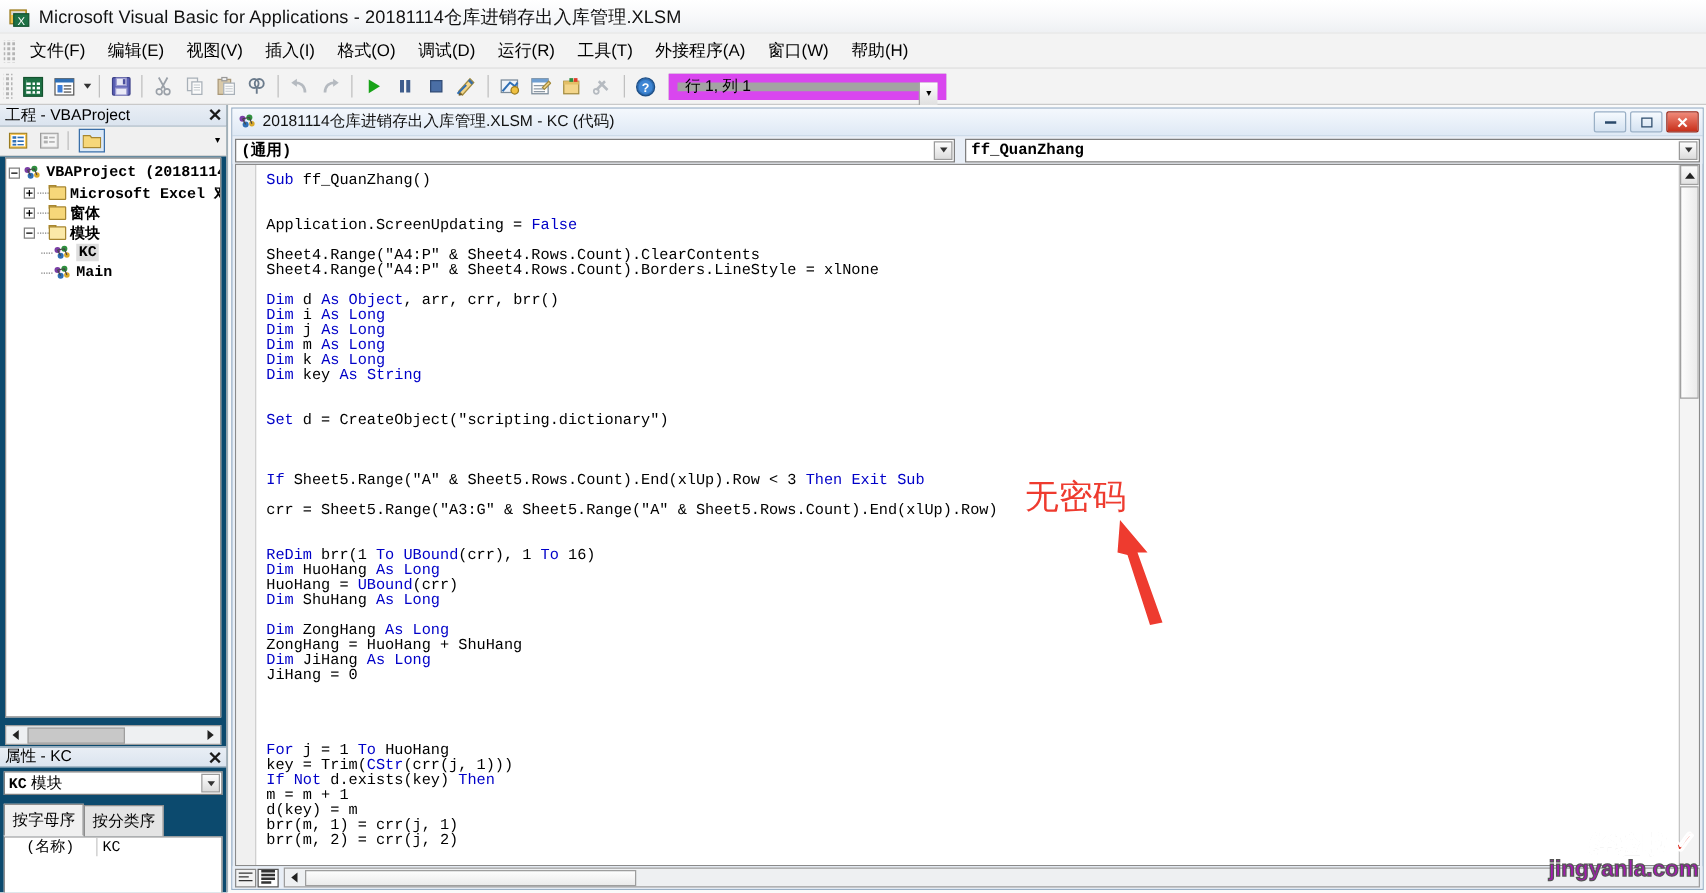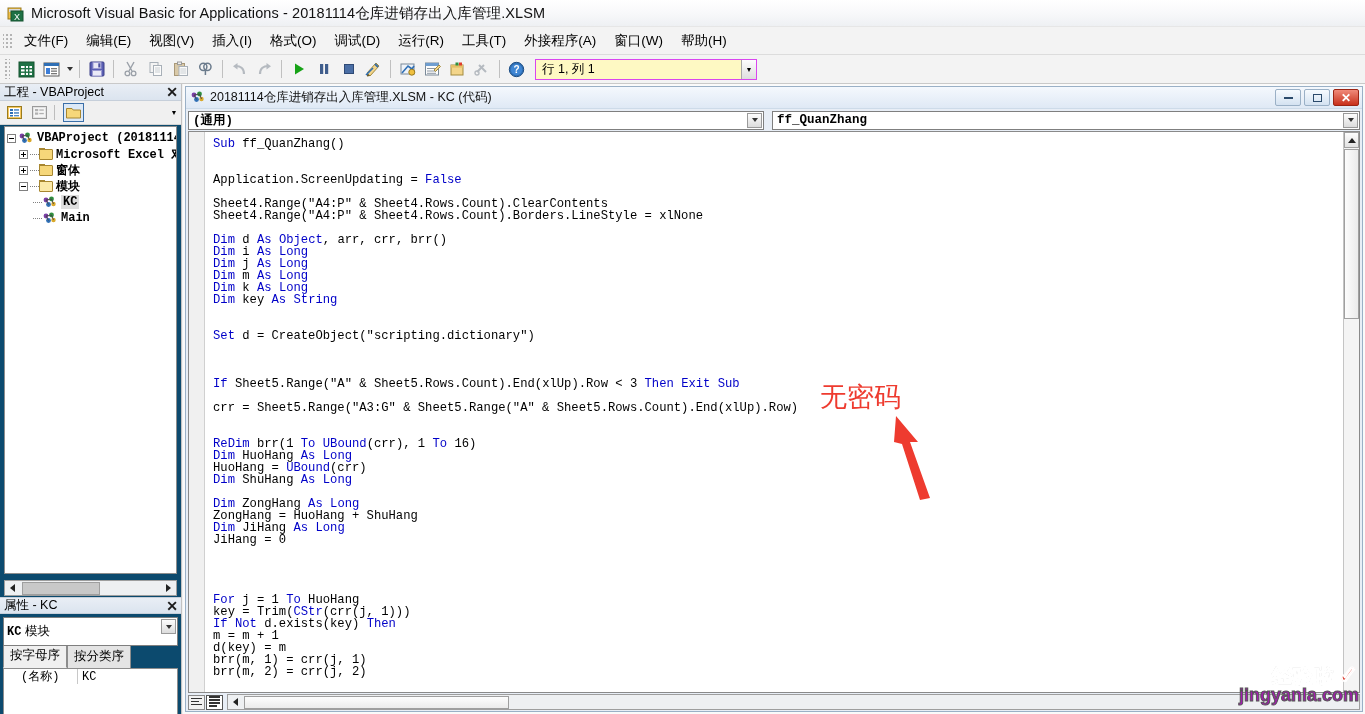--- a/index.html
+++ b/index.html
@@ -76,21 +76,21 @@
   .tb-caret {
     width: 11px; height: 20px; flex: none;
     display: flex; align-items: center; justify-content: center;
   }
   .caret-dn {
     width: 0; height: 0; border-left: 3.5px solid transparent;
     border-right: 3.5px solid transparent; border-top: 4px solid #333;
   }
   .status-box {
     margin-left: 6px; height: 21px; width: 222px; flex: none;
-    background: #fef9c3; border: 1px solid #d946ef;
+    background: #a3a3a3; border: 7px solid #d946ef;
     display: flex; align-items: center; position: relative;
   }
   .status-text { font-size: 12.5px; padding-left: 6px; color: #000; }
   .status-spin {
     position: absolute; right: 0px; top: 0px; width: 15px; height: 19px;
     background: linear-gradient(to bottom,#fdfdfd,#dedede);
     border-left: 1px solid #a7a7a7;
     display: flex; flex-direction: column; align-items: center; justify-content: center;
   }
 
@@ -193,21 +193,21 @@
   .props {
     position: absolute; left: 0; right: 0; bottom: 1px; height: 116px;
   }
   .props-caption {
     height: 17px; display: flex; align-items: center;
     background: linear-gradient(to bottom,#e9eef5,#dbe4ef);
     padding-left: 4px; position: relative;
     border-top: 1px solid #c6cfda; border-bottom: 1px solid #c6cfda;
   }
   .props-combo {
-    margin: 3px 3px 3px 3px; height: 29px; background: #fff;
+    margin: 3px 3px 14px 3px; height: 19px; background: #fff;
     border: 1px solid #7f7f7f; display: flex; align-items: center;
     position: relative;
   }
   .props-combo .val {
     font-family: "Liberation Mono", monospace; font-size: 12px;
     padding-left: 3px; font-weight: bold;
   }
   .props-combo .val .norm { font-weight: normal; font-family: "Liberation Sans", sans-serif; font-size: 12.5px;}
   .combo-btn {
     position: absolute; right: 1px; top: 1px; width: 15px; height: 15px;

